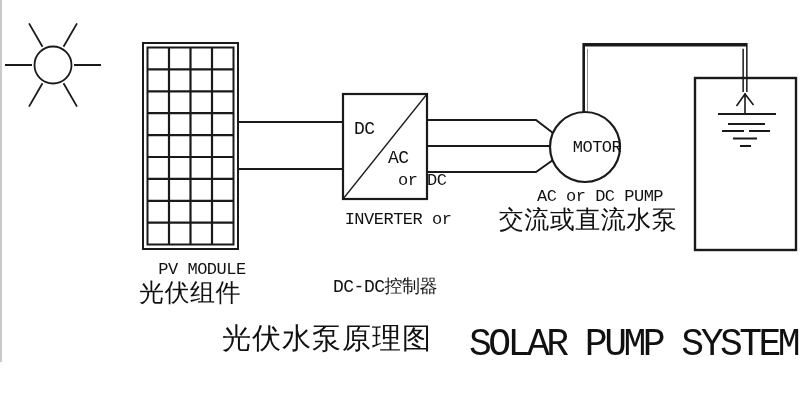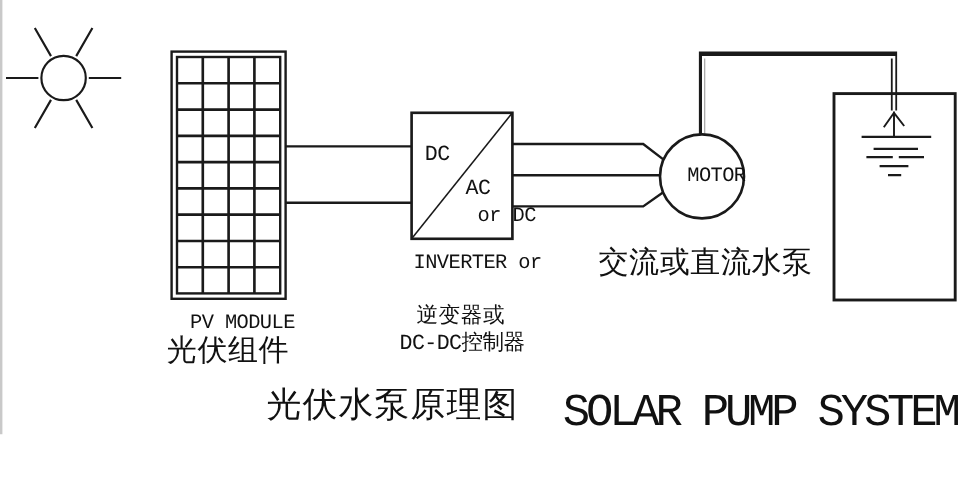--- a/index.html
+++ b/index.html
@@ -83,21 +83,21 @@
   <div class="t mono fs18" style="left:354px;top:120px;">DC</div>
   <div class="t mono fs18" style="left:388px;top:149px;">AC</div>
   <div class="t mono fs17" style="left:374px;top:172px;">or DC</div>
 
   <div class="t mono fs17 ctr" style="left:585px;top:139px;">MOTOR</div>
 
   <div class="t mono fs17 ctr" style="left:190px;top:261px;">PV MODULE</div>
   <div class="t cjk fs19 ctr" style="left:190px;top:280px;">光伏组件</div>
 
   <div class="t mono fs17 ctr" style="left:386px;top:211px;">INVERTER or</div>
-  <div class="t cjk fs18 ctr" style="left:384px;top:253px;">逆变器或</div>
   <div class="t mixed fs18 ctr" style="left:385px;top:278px;">DC-DC控制器</div>
 
+  <div class="t mono fs17 ctr" style="left:588px;top:188px;">AC or DC PUMP</div>
   <div class="t cjk fs19 ctr" style="left:588px;top:207px;">交流或直流水泵</div>
 
   <div class="t cjk title-zh" style="left:222px;top:323px;">光伏水泵原理图</div>
   <div class="t mono title-en" style="left:469px;top:325px;">SOLAR PUMP SYSTEM</div>
 
 </div>
 
 </body></html>

